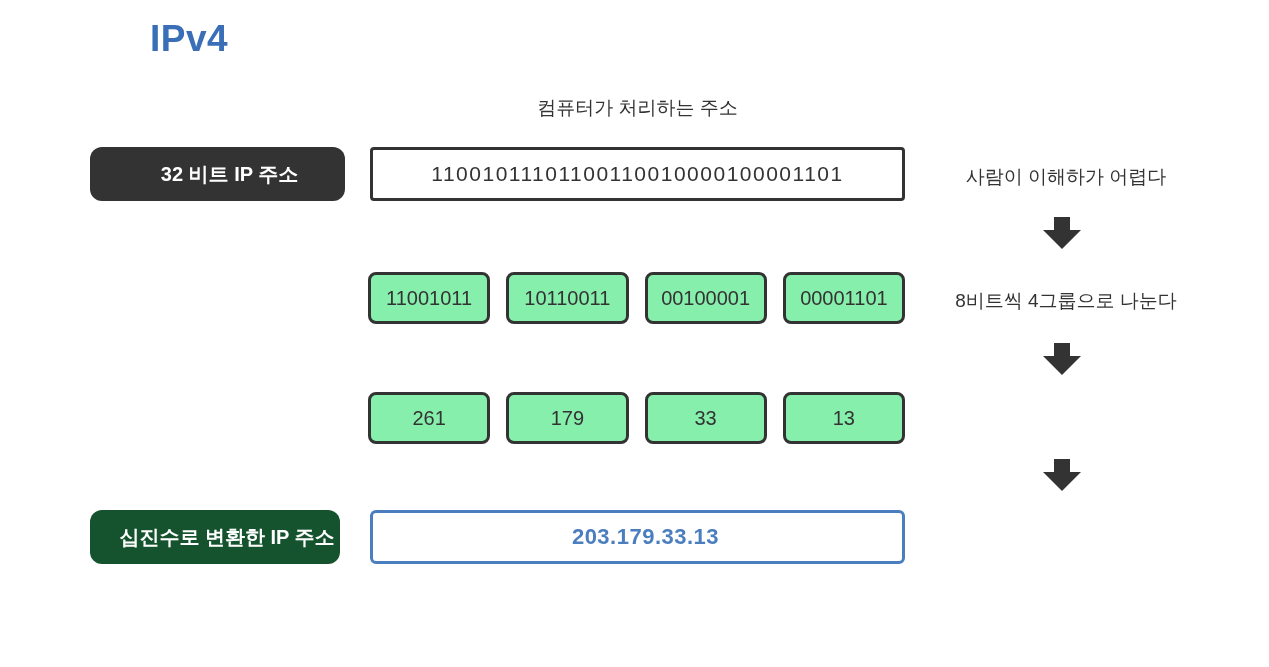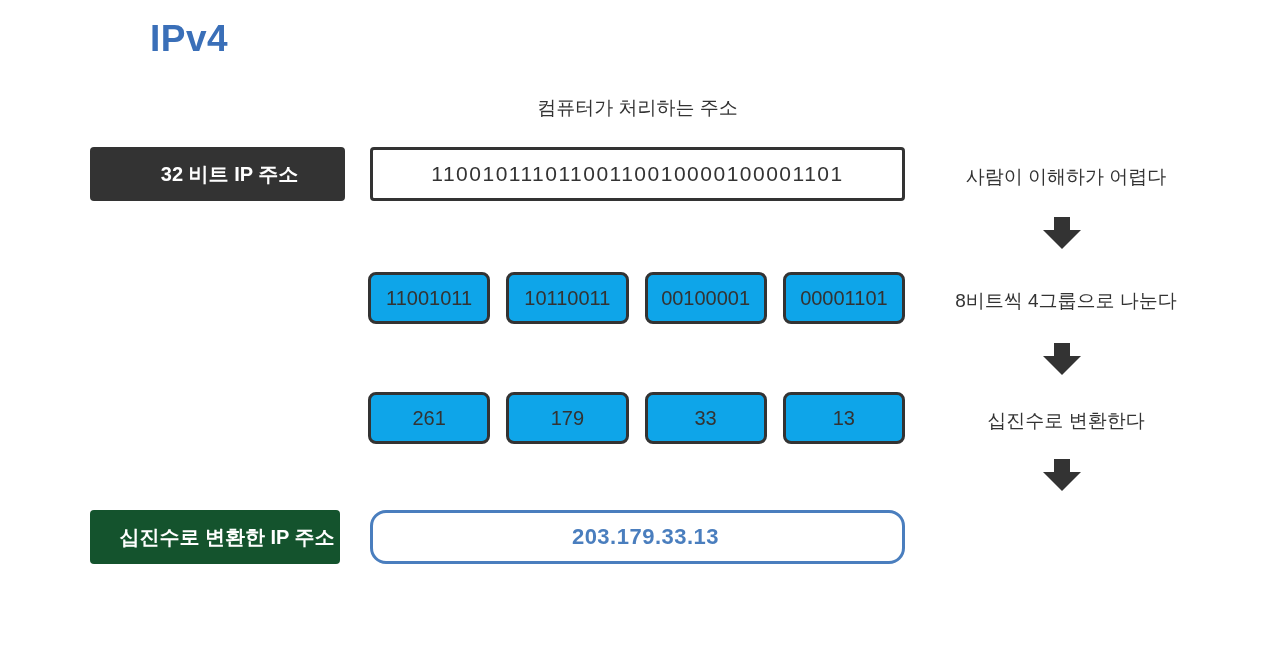--- a/index.html
+++ b/index.html
@@ -28,21 +28,21 @@
     text-align: center;
     font-size: 19px;
     color: #333333;
   }
   .caption.top { top: 95px; }
   .caption.bottom { top: 594px; }
 
   .label-box {
     position: absolute;
     height: 54px;
-    border-radius: 4px;
+    border-radius: 12px;
     display: flex;
     align-items: center;
     justify-content: center;
     font-size: 20px;
     font-weight: 700;
     color: #ffffff;
     box-sizing: border-box;
     padding-left: 24px;
   }
   .label-box.dark { left: 90px; top: 147px; width: 255px; background: #333333; }
@@ -63,41 +63,41 @@
   .value-box.binary32 {
     top: 147px;
     border: 3px solid #333333;
     font-size: 21px;
     letter-spacing: 1.5px;
     color: #333333;
   }
   .value-box.ip {
     top: 510px;
     border: 3px solid #4a7ebe;
-    border-radius: 16px;
+    border-radius: 6px;
     font-size: 22px;
     font-weight: 700;
     color: #4a7ebe;
     letter-spacing: 0.5px;
     padding-left: 16px;
   }
 
   .group-row {
     position: absolute;
     left: 368px;
     width: 537px;
     height: 52px;
     display: flex;
     gap: 16px;
   }
   .group-row.binary { top: 272px; }
   .group-row.decimal { top: 392px; }
   .group-box {
     flex: 1;
-    background: #0ea5e9;
+    background: #86efac;
     border: 3px solid #333333;
     border-radius: 8px;
     display: flex;
     align-items: center;
     justify-content: center;
     font-size: 20px;
     color: #333333;
     box-sizing: border-box;
   }
 
@@ -159,21 +159,20 @@
         <polygon points="0,13 38,13 19,32" fill="#333333"></polygon>
       </svg>
   </div>
 
   <div class="group-row decimal">
     <div class="group-box">261</div>
     <div class="group-box">179</div>
     <div class="group-box">33</div>
     <div class="group-box">13</div>
   </div>
-  <div class="note n3">십진수로 변환한다</div>
 
   <div class="arrow a3">
     <svg width="38" height="32" viewBox="0 0 38 32">
         <rect x="11" y="0" width="16" height="14" fill="#333333"></rect>
         <polygon points="0,13 38,13 19,32" fill="#333333"></polygon>
       </svg>
   </div>
 
   <div class="label-box blue">십진수로 변환한 IP 주소</div>
   <div class="value-box ip">203.179.33.13</div>

